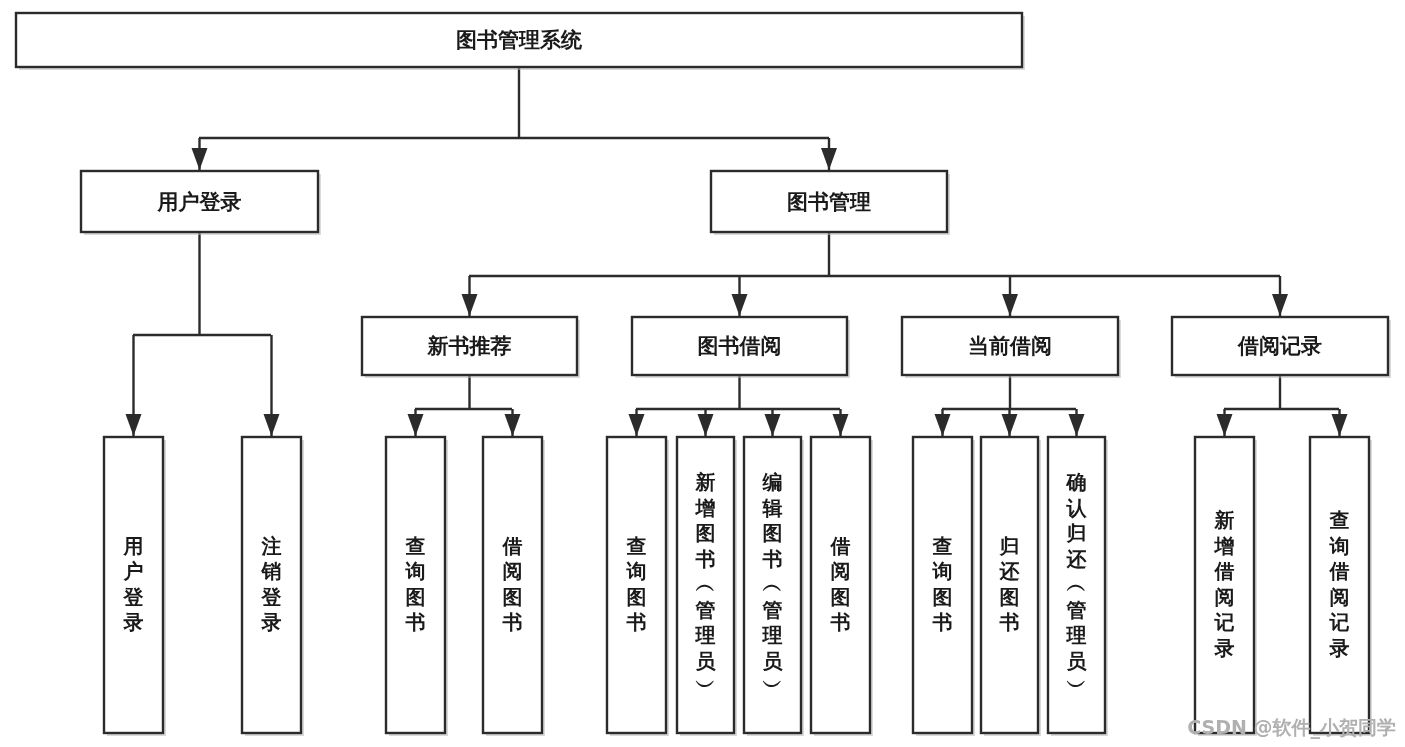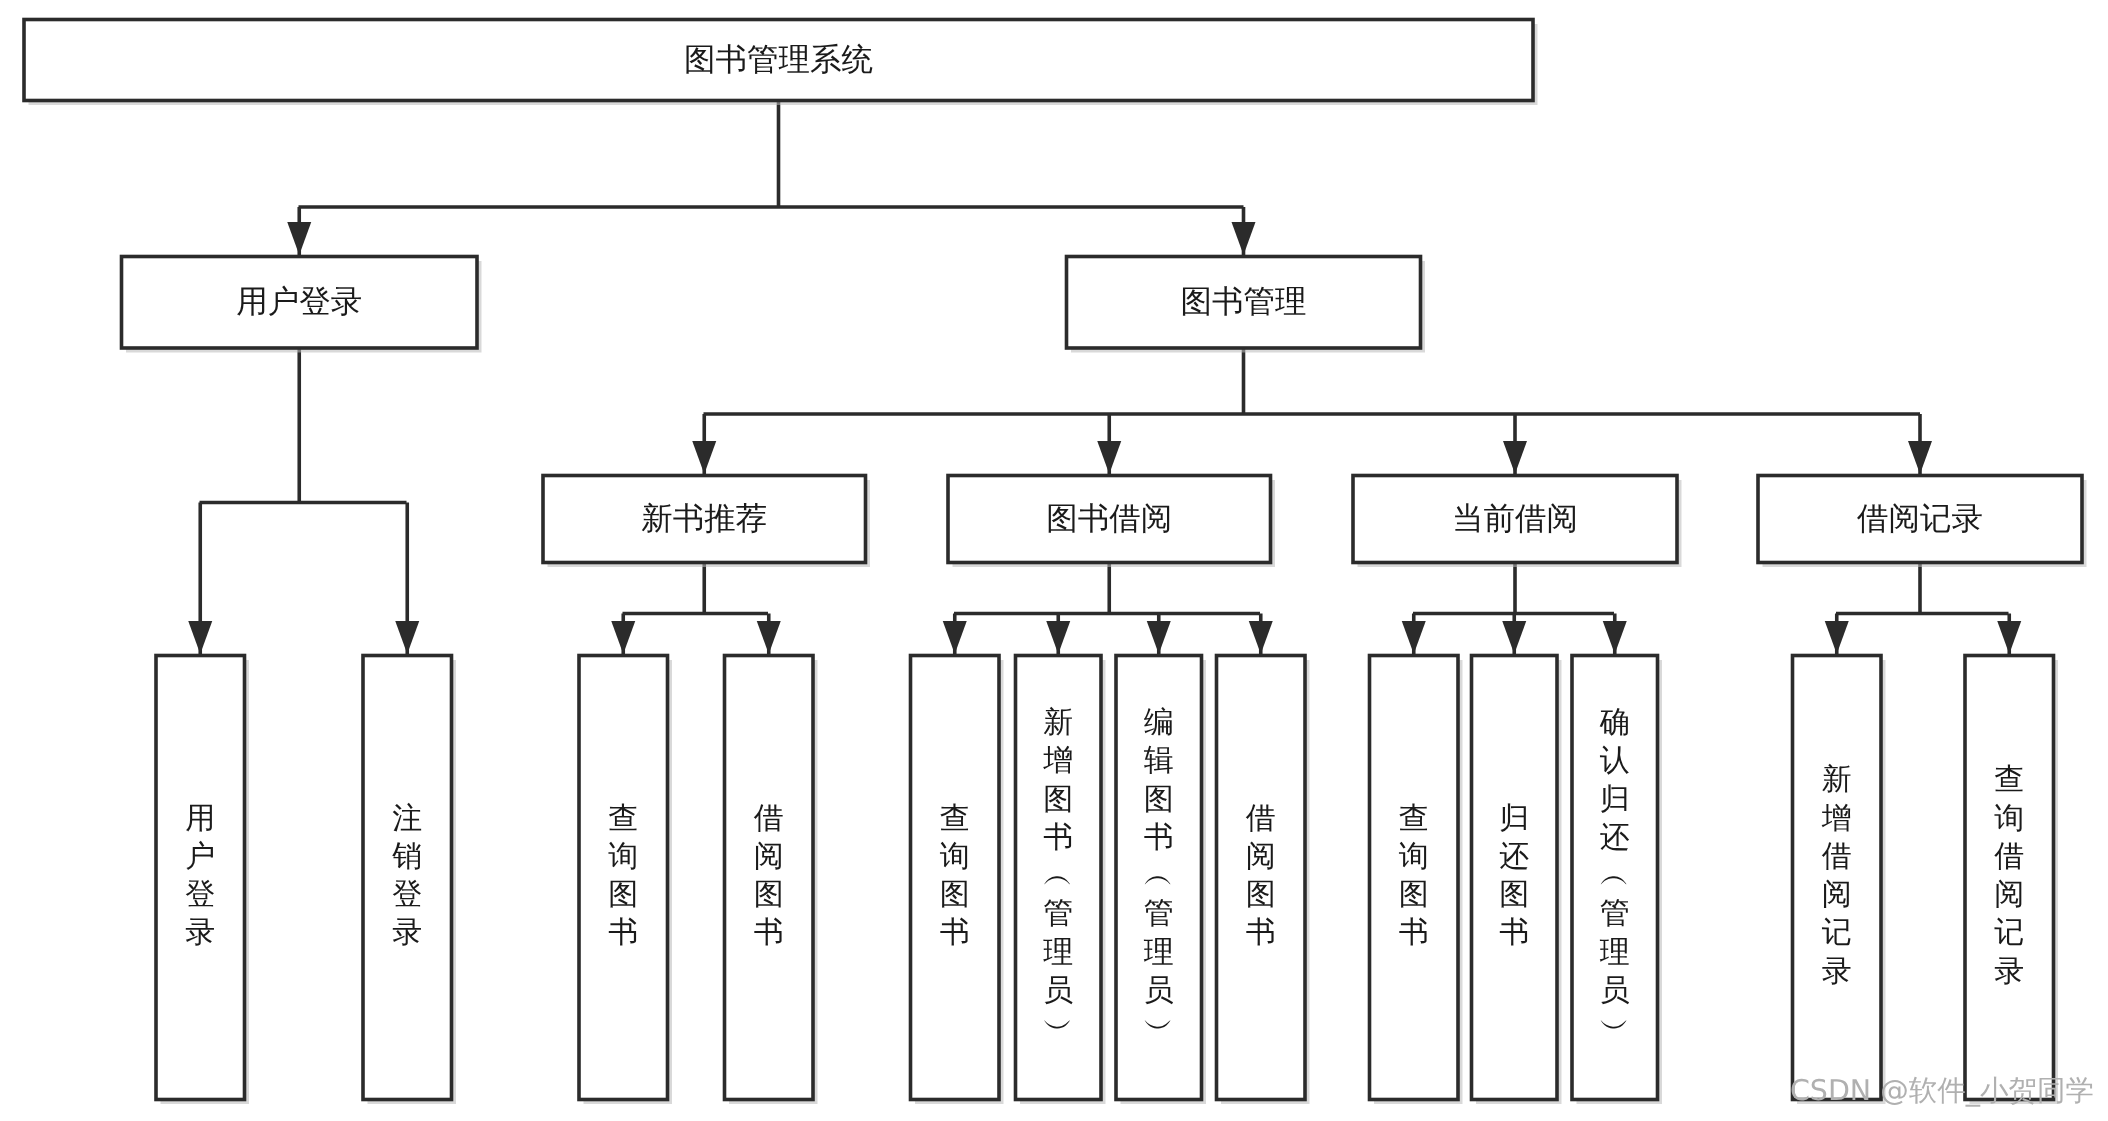--- a/index.html
+++ b/index.html
@@ -14,20 +14,21 @@
     position: relative;
     overflow: hidden;
     font-family: "DejaVu Sans", "Liberation Sans", sans-serif;
   }
   #diagram-root {
     position: absolute;
     left: 0;
     top: 0;
     width: 1405px;
     height: 747px;
+    font-weight: bold;
   }
   svg.diagram-canvas {
     display: block;
     width: 1405px;
     height: 747px;
     background: #ffffff;
   }
   .node-box {
     fill: #ffffff;
     stroke: #2b2b2b;

